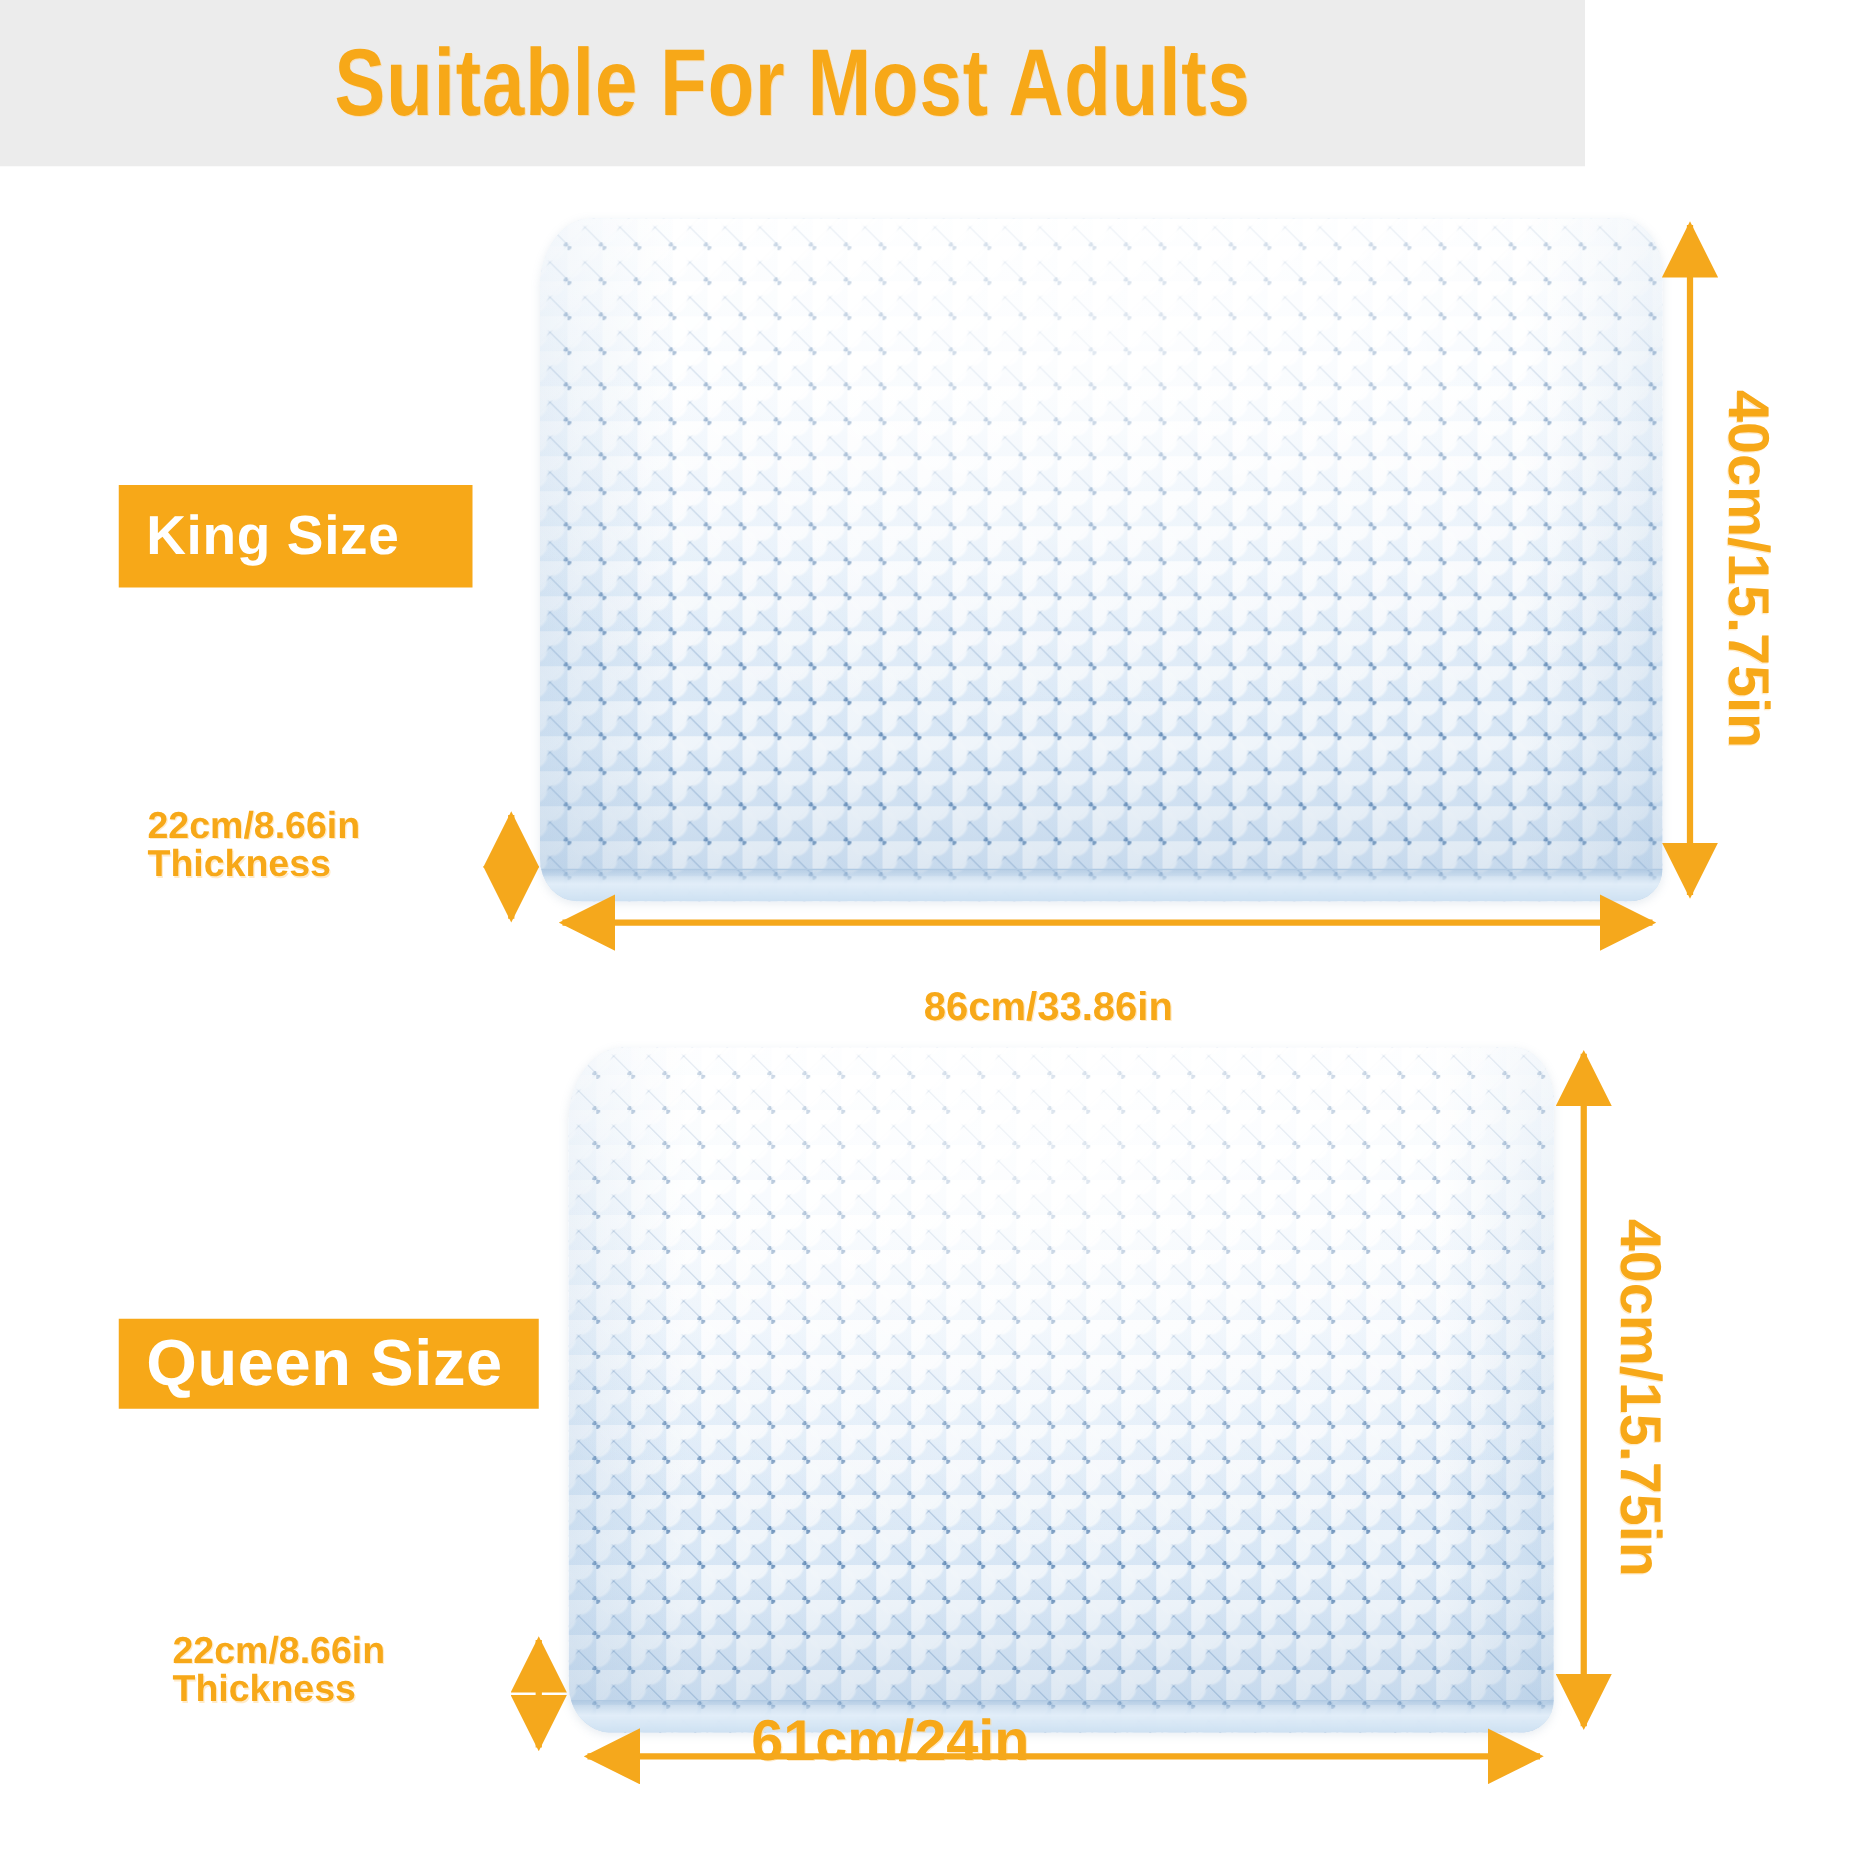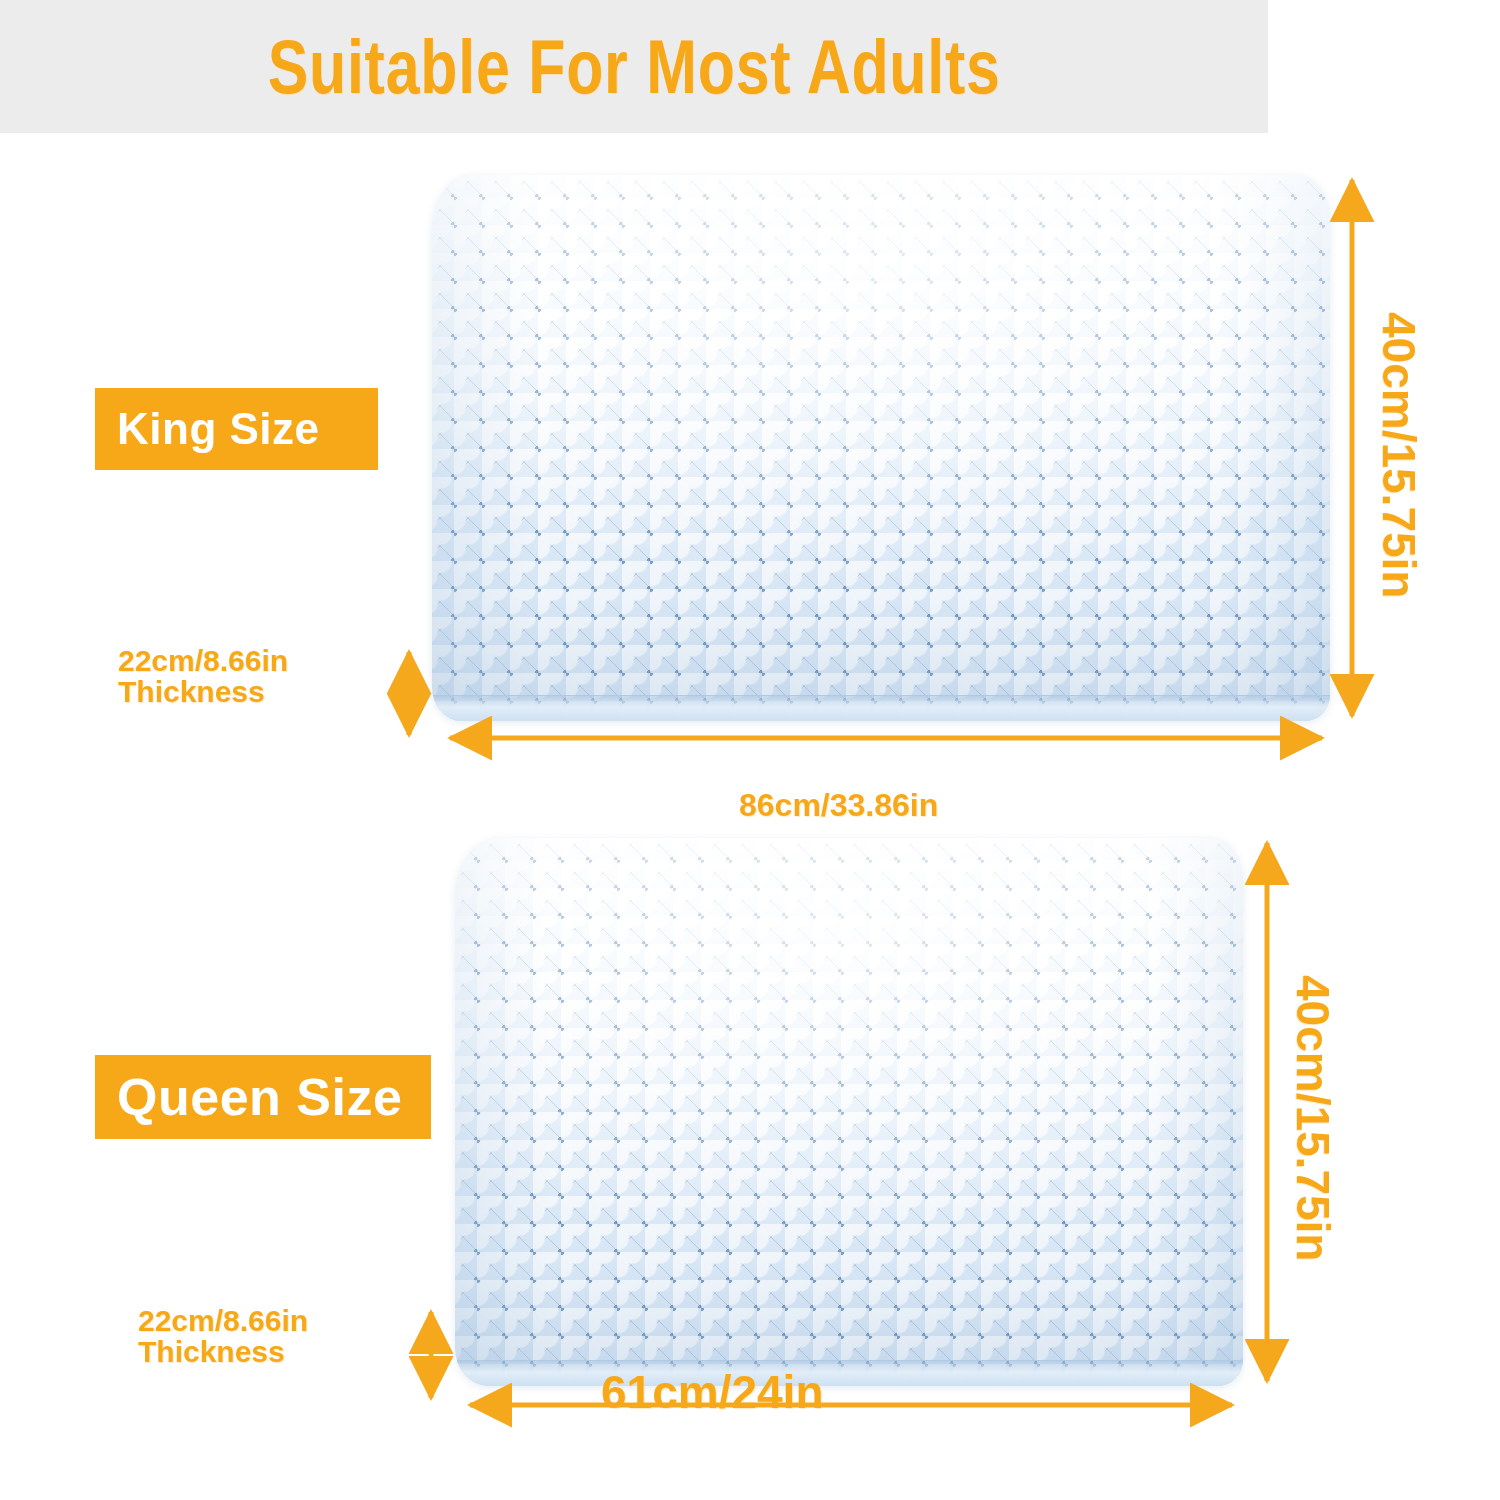--- a/index.html
+++ b/index.html
@@ -93,21 +93,21 @@
     position:absolute;
     background:#F7A818;
     color:#ffffff;
     font-weight:bold;
     display:flex; align-items:center;
     padding:0 22px;
     letter-spacing:0.5px;
     white-space:nowrap;
   }
   #badge-king{ left:95px; top:388px; width:283px; height:82px; font-size:44px; }
-  #badge-queen{ left:95px; top:1055px; width:336px; height:84px; font-size:52px; }
+  #badge-queen{ left:95px; top:1055px; width:336px; height:72px; font-size:52px; }
 
   
   .dim-text{
     position:absolute;
     color:#F7A818;
     font-weight:bold;
     white-space:nowrap;
     line-height:1.04;
     text-shadow:1px 1px 0 rgba(255,215,150,0.5);
   }

